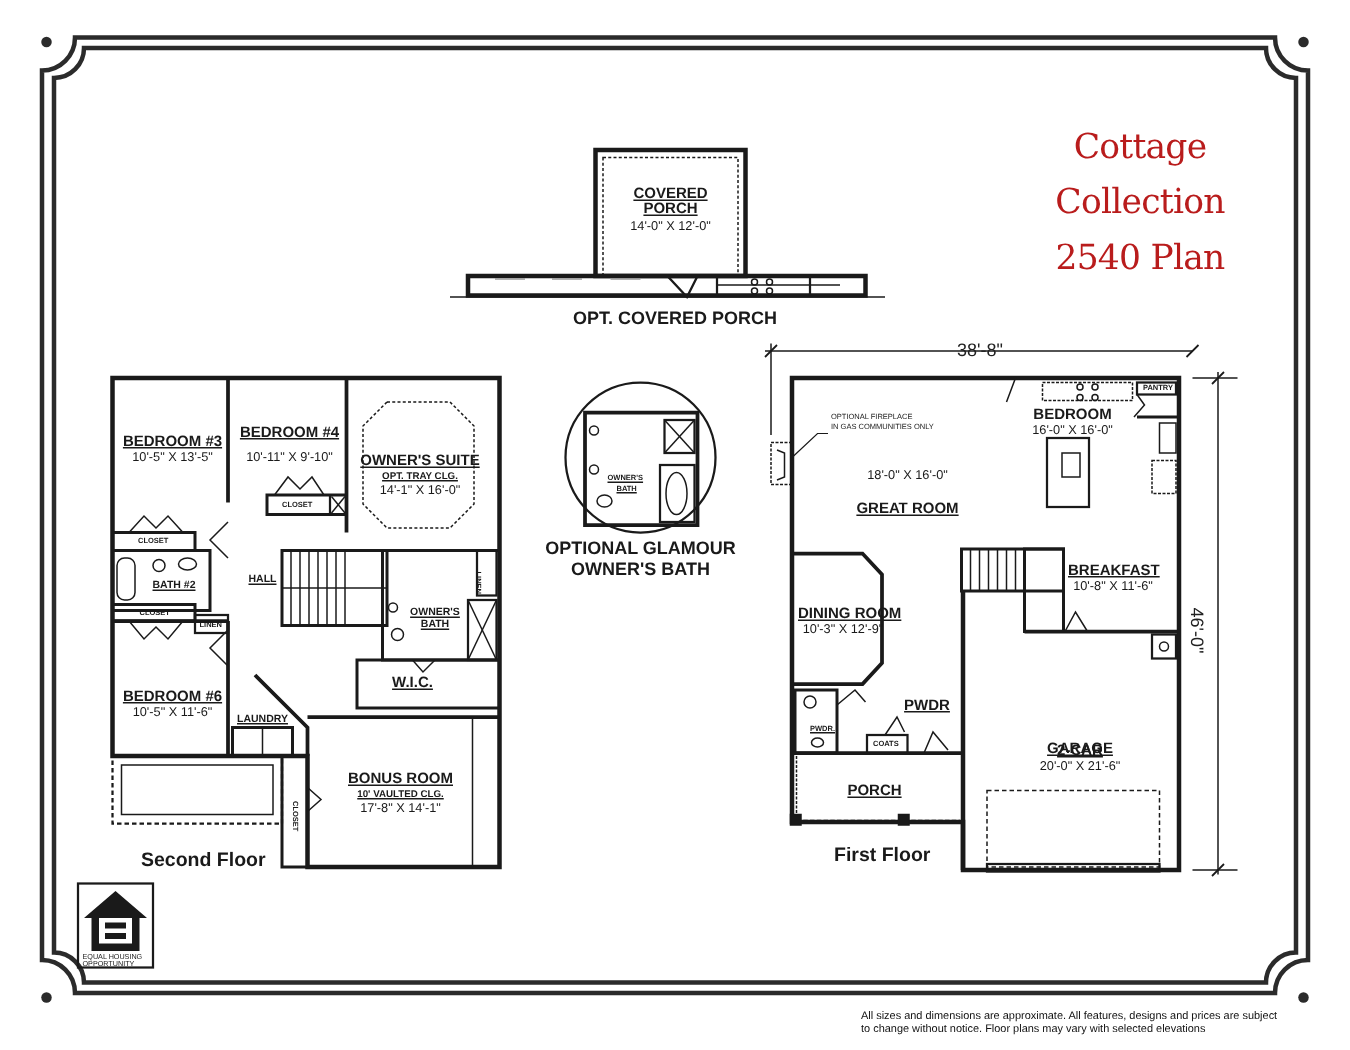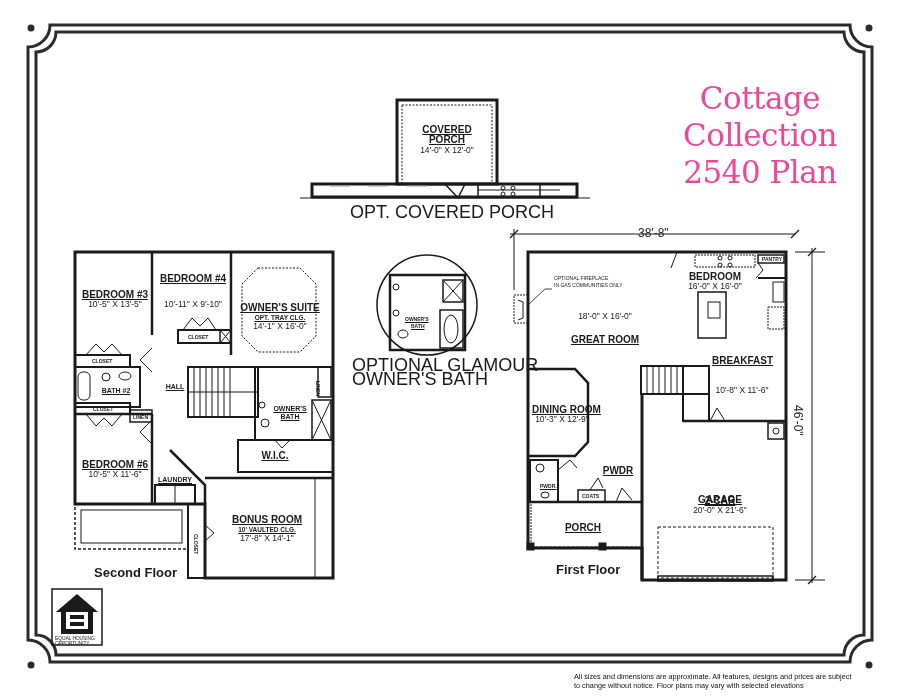--- a/index.html
+++ b/index.html
@@ -1,23 +1,23 @@
 <!DOCTYPE html>
 <html><head>
 <meta charset="utf-8">
 <style>
   html, body { margin: 0; padding: 0; background: #ffffff; }
   body { width: 900px; height: 700px; position: relative; overflow: hidden; font-family: "Liberation Sans", sans-serif; color: #1a1a1a; }
   svg { position: absolute; left: 0; top: 0; }
-  .title-line { position: absolute; left: 680px; width: 160px; text-align: center; font-family: "DejaVu Serif", "Liberation Serif", serif; font-size: 31px; color: #ec4899; letter-spacing: -0.5px; line-height: 36px; }
+  .title-line { position: absolute; left: 680px; width: 160px; text-align: center; font-family: "DejaVu Serif", "Liberation Serif", serif; font-size: 23px; color: #b91c1c; letter-spacing: -0.5px; line-height: 36px; }
   .lbl { position: absolute; font-weight: bold; font-size: 10px; text-align: center; text-decoration: underline; white-space: nowrap; line-height: 10px; color: #1a1a1a; }
   .dim { position: absolute; font-size: 8.5px; text-align: center; white-space: nowrap; line-height: 10px; color: #1a1a1a; }
   .tiny { position: absolute; font-size: 5px; font-weight: bold; white-space: nowrap; line-height: 6px; }
   .floor-title { position: absolute; font-weight: bold; font-size: 13px; white-space: nowrap; }
-  .big-cap { position: absolute; font-weight: normal; font-size: 18px; white-space: nowrap; line-height: 14px; }
+  .big-cap { position: absolute; font-weight: bold; font-size: 12px; white-space: nowrap; text-align: center; line-height: 14px; }
   .dimtext { position: absolute; font-size: 12px; white-space: nowrap; color: #222; }
   .disclaimer { position: absolute; left: 574px; top: 672px; font-size: 7.3px; line-height: 9px; white-space: nowrap; color: #111; }
 </style>
 </head>
 <body>
 
 <svg width="900" height="700" viewBox="0 0 900 700">
   <g fill="none" stroke="#2b2b2b" stroke-width="3">
 
     <path d="M50,25 L850,25 A22,22 0 0 0 872,47 L872,640 A22,22 0 0 0 850,662 L50,662 A22,22 0 0 0 28,640 L28,47 A22,22 0 0 0 50,25 Z"></path>
@@ -221,21 +221,21 @@
 <div class="big-cap" style="left:350px; top:205px; width:200px;">OPT. COVERED PORCH</div>
 
 <div class="tiny" style="left:405px; top:316px; text-decoration:underline;">OWNER'S</div>
 <div class="tiny" style="left:411px; top:323px; text-decoration:underline;">BATH</div>
 <div class="big-cap" style="left:352px; top:358px; width:150px;">OPTIONAL GLAMOUR</div>
 <div class="big-cap" style="left:352px; top:372px; width:150px;">OWNER'S BATH</div>
 
 <div class="lbl" style="left:80px; top:290px; width:70px;">BEDROOM #3</div>
 <div class="dim" style="left:80px; top:299px; width:70px;">10'-5" X 13'-5"</div>
 
-<div class="lbl" style="left:157px; top:274px; width:72px;">BEDROOM #4</div>
+<div class="lbl" style="left:157px; top:284px; width:72px;">BEDROOM #4</div>
 <div class="dim" style="left:157px; top:299px; width:72px;">10'-11" X 9'-10"</div>
 
 <div class="lbl" style="left:240px; top:303px; width:80px;">OWNER'S SUITE</div>
 <div class="lbl" style="left:240px; top:313px; width:80px; font-size:6.5px;">OPT. TRAY CLG.</div>
 <div class="dim" style="left:240px; top:321px; width:80px;">14'-1" X 16'-0"</div>
 
 <div class="tiny" style="left:188px; top:334px;">CLOSET</div>
 <div class="tiny" style="left:92px; top:358px;">CLOSET</div>
 <div class="lbl" style="left:96px; top:386px; width:40px; font-size:7px;">BATH #2</div>
 <div class="tiny" style="left:93px; top:406px;">CLOSET</div>
@@ -263,21 +263,21 @@
 <div class="tiny" style="left:554px; top:275px; font-weight:normal;">OPTIONAL FIREPLACE</div>
 <div class="tiny" style="left:554px; top:282px; font-weight:normal;">IN GAS COMMUNITIES ONLY</div>
 
 <div class="lbl" style="left:570px; top:302px; width:70px;margin-top:33px;">GREAT ROOM</div>
 <div class="dim" style="left:570px; top:311px; width:70px;">18'-0" X 16'-0"</div>
 
 <div class="lbl" style="left:685px; top:272px; width:60px; text-decoration:none;">BEDROOM</div>
 <div class="dim" style="left:680px; top:281px; width:70px;">16'-0" X 16'-0"</div>
 <div class="tiny" style="left:762px; top:256px;">PANTRY</div>
 
-<div class="lbl" style="left:712px; top:356px; width:60px;">BREAKFAST</div>
+<div class="lbl" style="left:712px; top:376px; width:60px;">BREAKFAST</div>
 <div class="dim" style="left:712px; top:385px; width:60px;">10'-8" X 11'-6"</div>
 
 <div class="lbl" style="left:532px; top:405px; width:60px;">DINING ROOM</div>
 <div class="dim" style="left:532px; top:414px; width:60px;">10'-3" X 12'-9"</div>
 
 <div class="lbl" style="left:600px; top:466px; width:36px;">PWDR</div>
 <div class="tiny" style="left:540px; top:483px; text-decoration:underline;">PWDR.</div>
 <div class="tiny" style="left:582px; top:493px;">COATS</div>
 <div class="lbl" style="left:560px; top:523px; width:46px;">PORCH</div>
 

